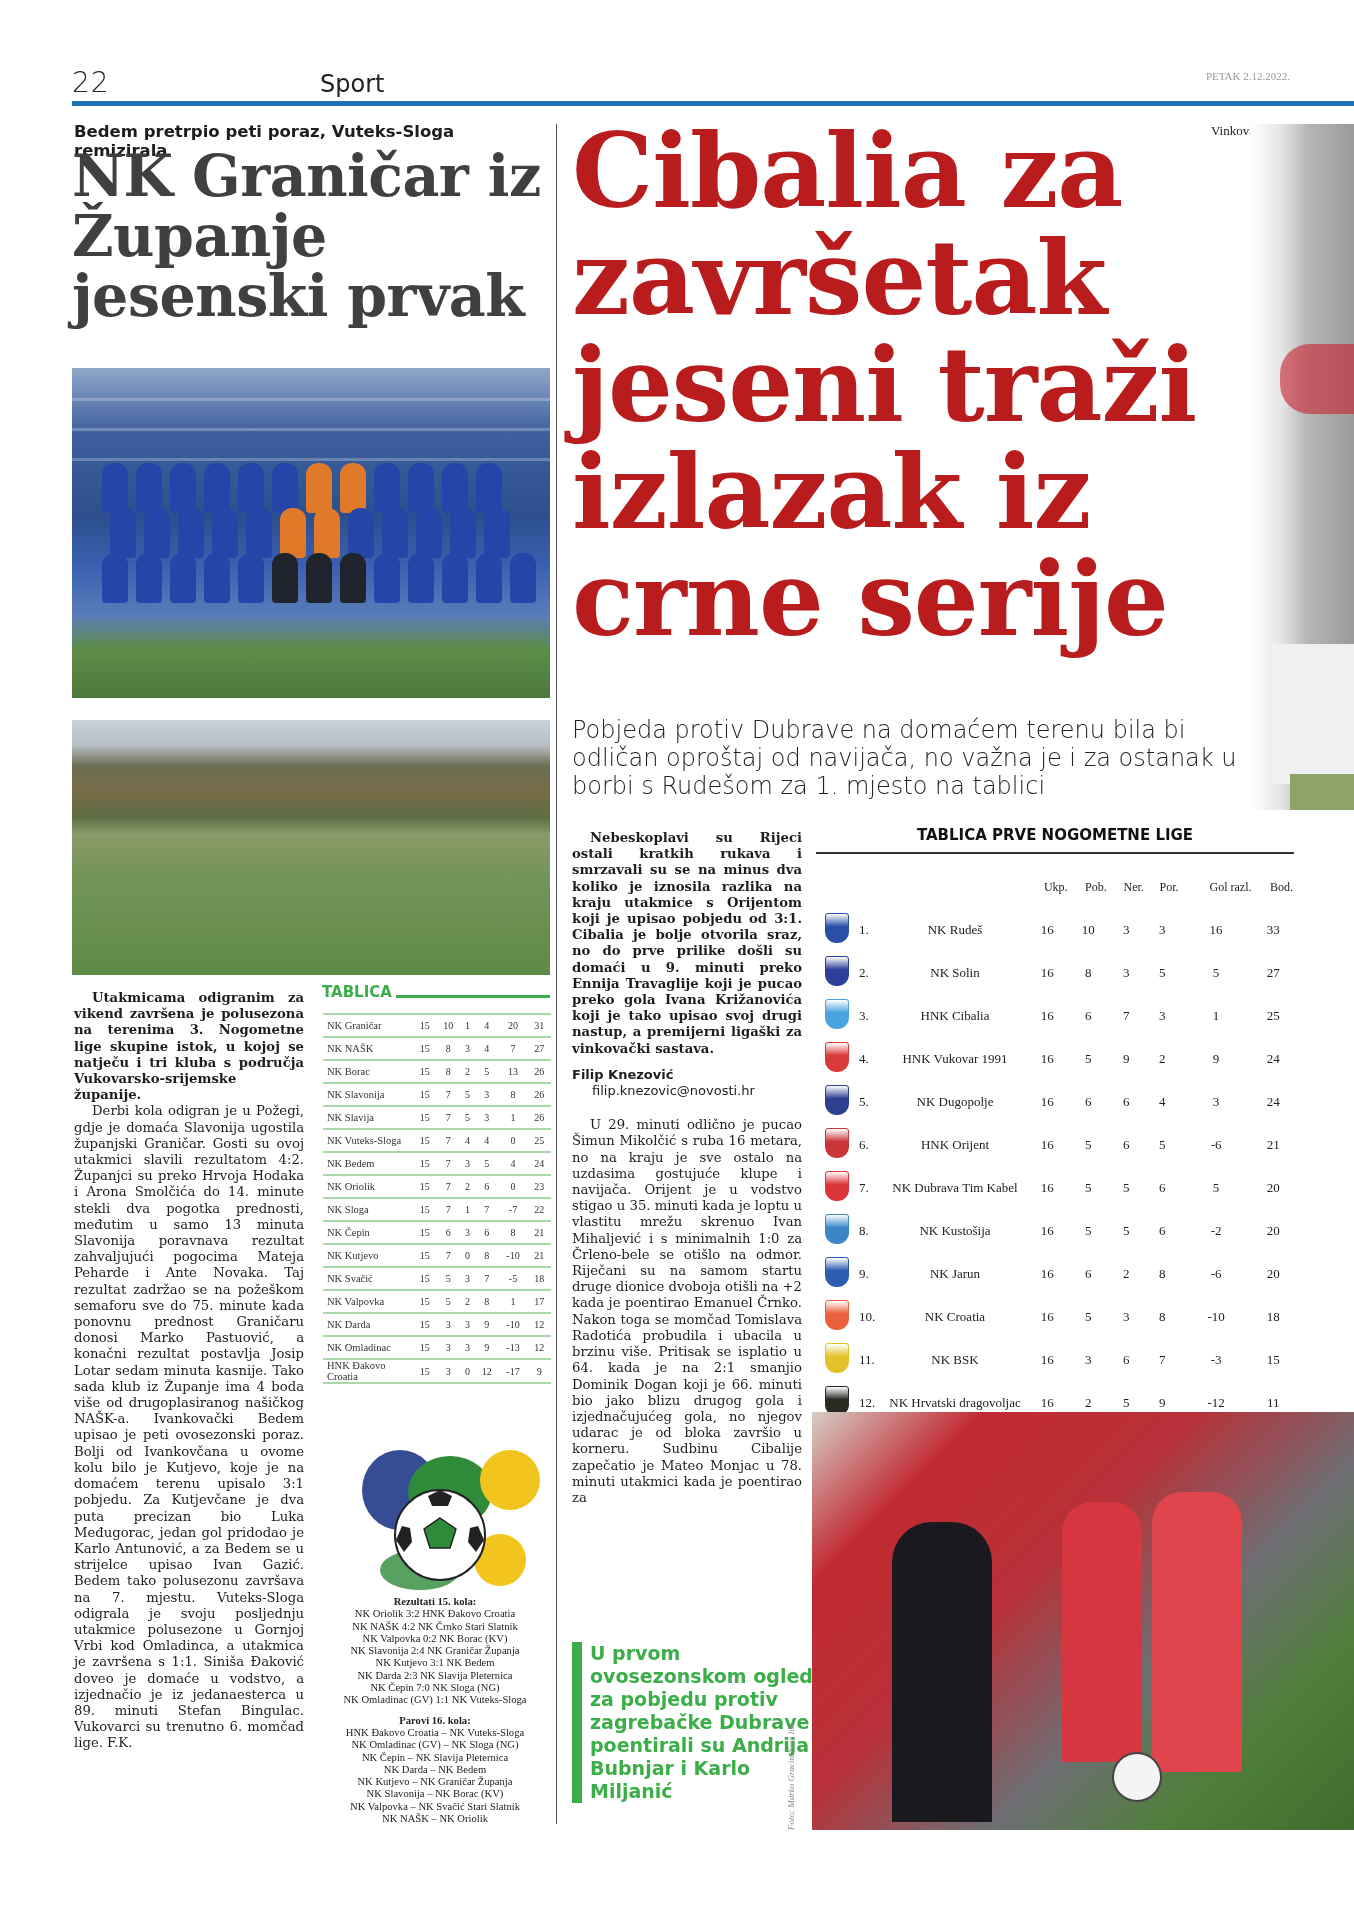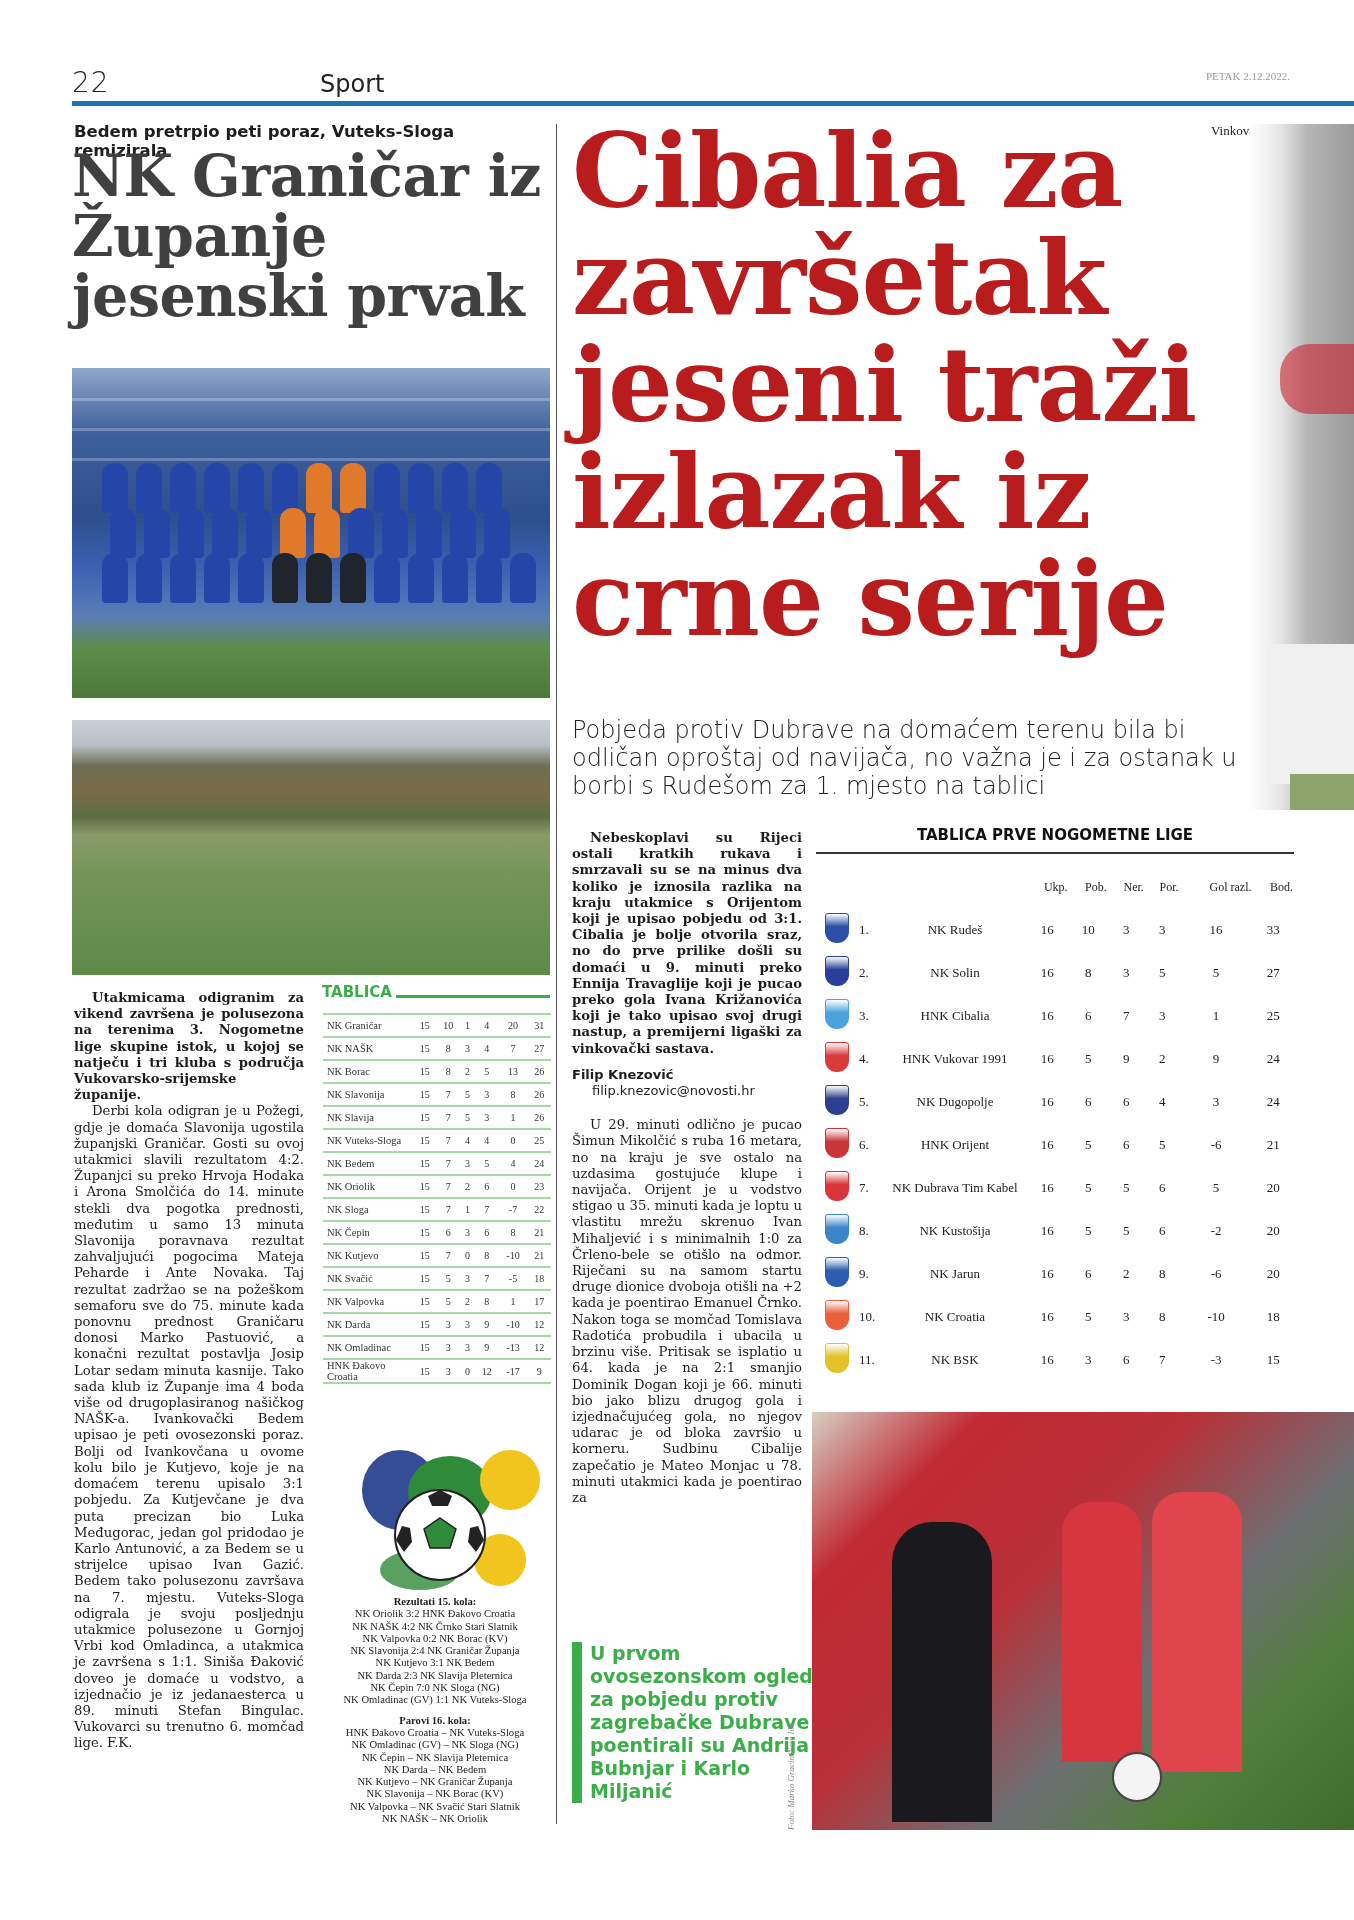--- a/index.html
+++ b/index.html
@@ -476,20 +476,31 @@
         <td class="logo"><span class="crest" style="background: linear-gradient(rgb(255, 255, 255) 0%, rgb(226, 194, 42) 45%, rgb(226, 194, 42) 100%); border: 1px solid rgb(226, 194, 42);"></span></td>
         <td class="pos">11.</td>
         <td class="name">NK BSK</td>
         <td>16</td>
         <td>3</td>
         <td>6</td>
         <td>7</td>
         <td>-3</td>
         <td>15</td>
       </tr>
+      <tr>
+        <td class="logo"><span class="crest" style="background: linear-gradient(rgb(255, 255, 255) 0%, rgb(42, 42, 34) 45%, rgb(42, 42, 34) 100%); border: 1px solid rgb(42, 42, 34);"></span></td>
+        <td class="pos">12.</td>
+        <td class="name">NK Hrvatski dragovoljac</td>
+        <td>16</td>
+        <td>2</td>
+        <td>5</td>
+        <td>9</td>
+        <td>-12</td>
+        <td>11</td>
+      </tr>
     </tbody>
 </table>
 
 <div class="abs photo action-photo">
   <div style="position:absolute;left:80px;top:110px;width:100px;height:300px;background:#1a1a1e;border-radius:40px 40px 0 0"></div>
   <div style="position:absolute;left:250px;top:90px;width:80px;height:260px;background:#d63640;border-radius:30px 30px 0 0"></div>
   <div style="position:absolute;left:340px;top:80px;width:90px;height:280px;background:#e0444c;border-radius:30px 30px 0 0"></div>
   <div style="position:absolute;left:300px;top:340px;width:46px;height:46px;background:#f4f4f4;border-radius:50%;border:2px solid #444"></div>
 </div>
 <div class="abs credit">Foto: Marko Gracin/Novi list</div>

